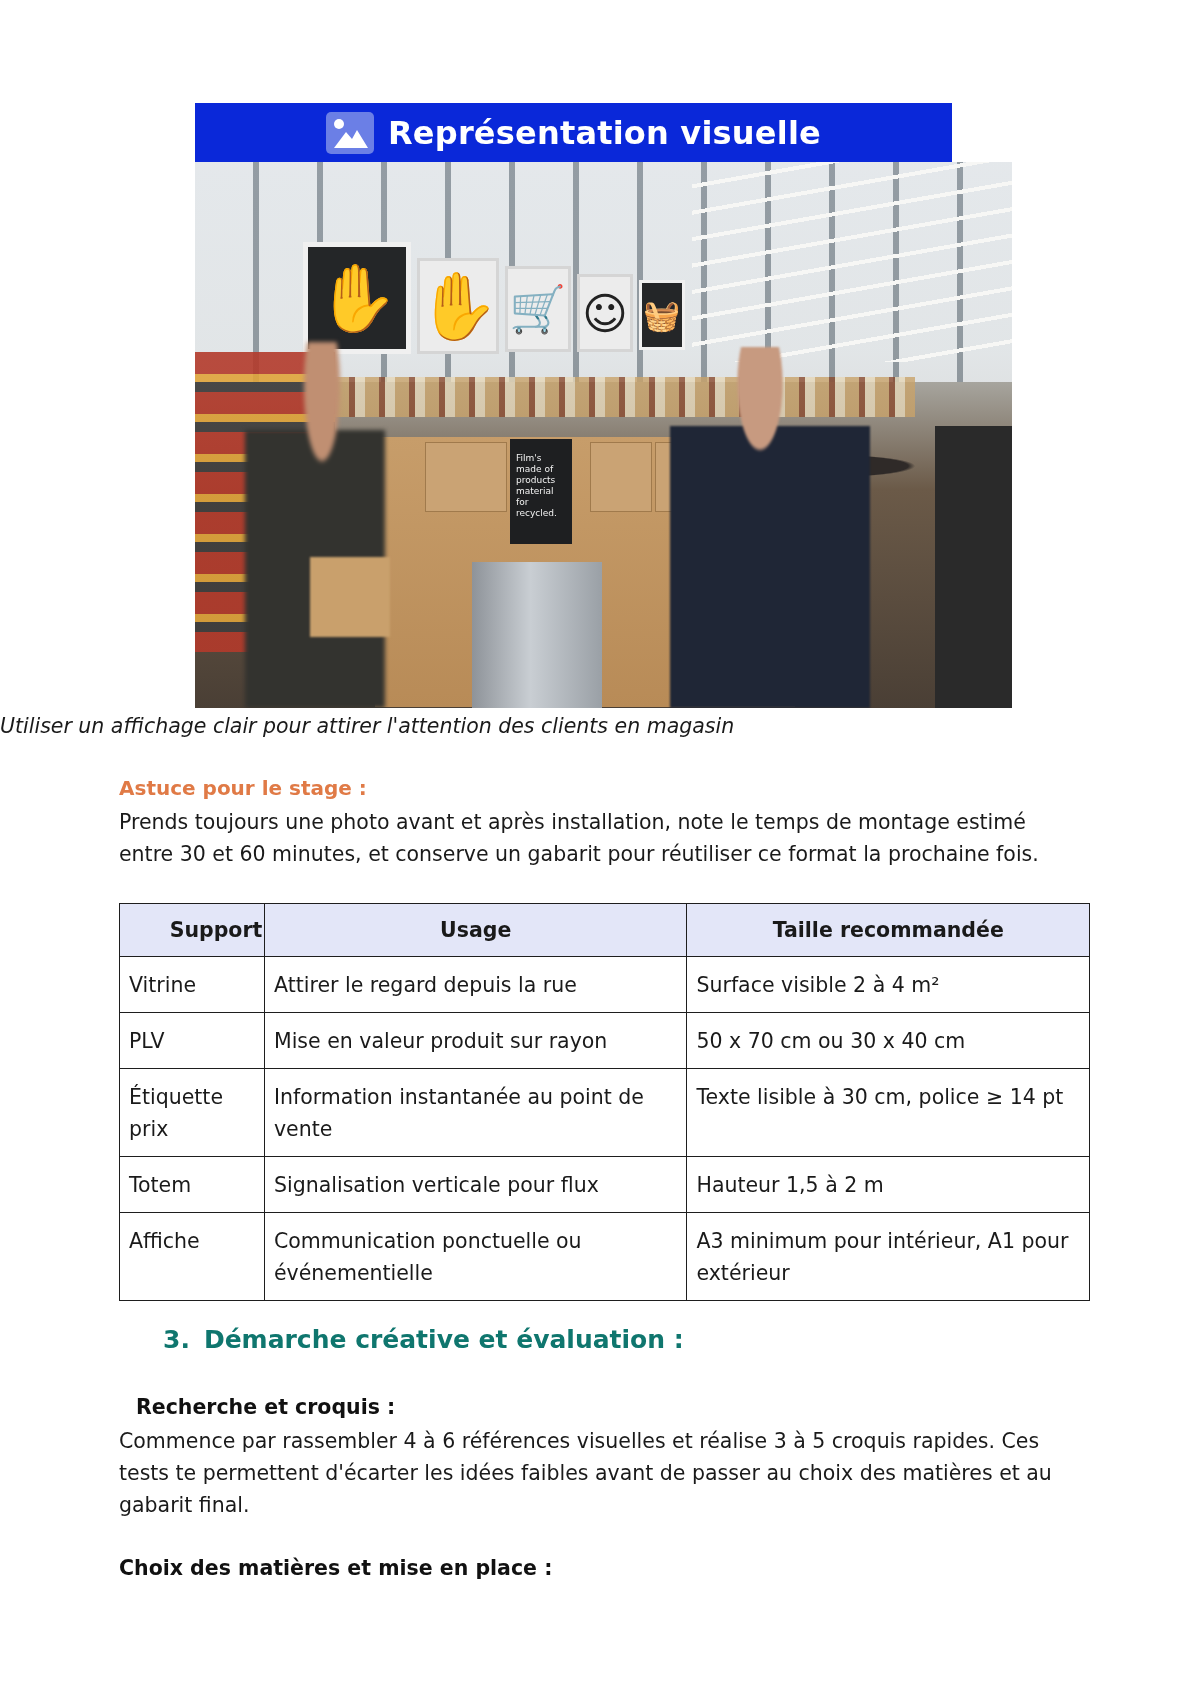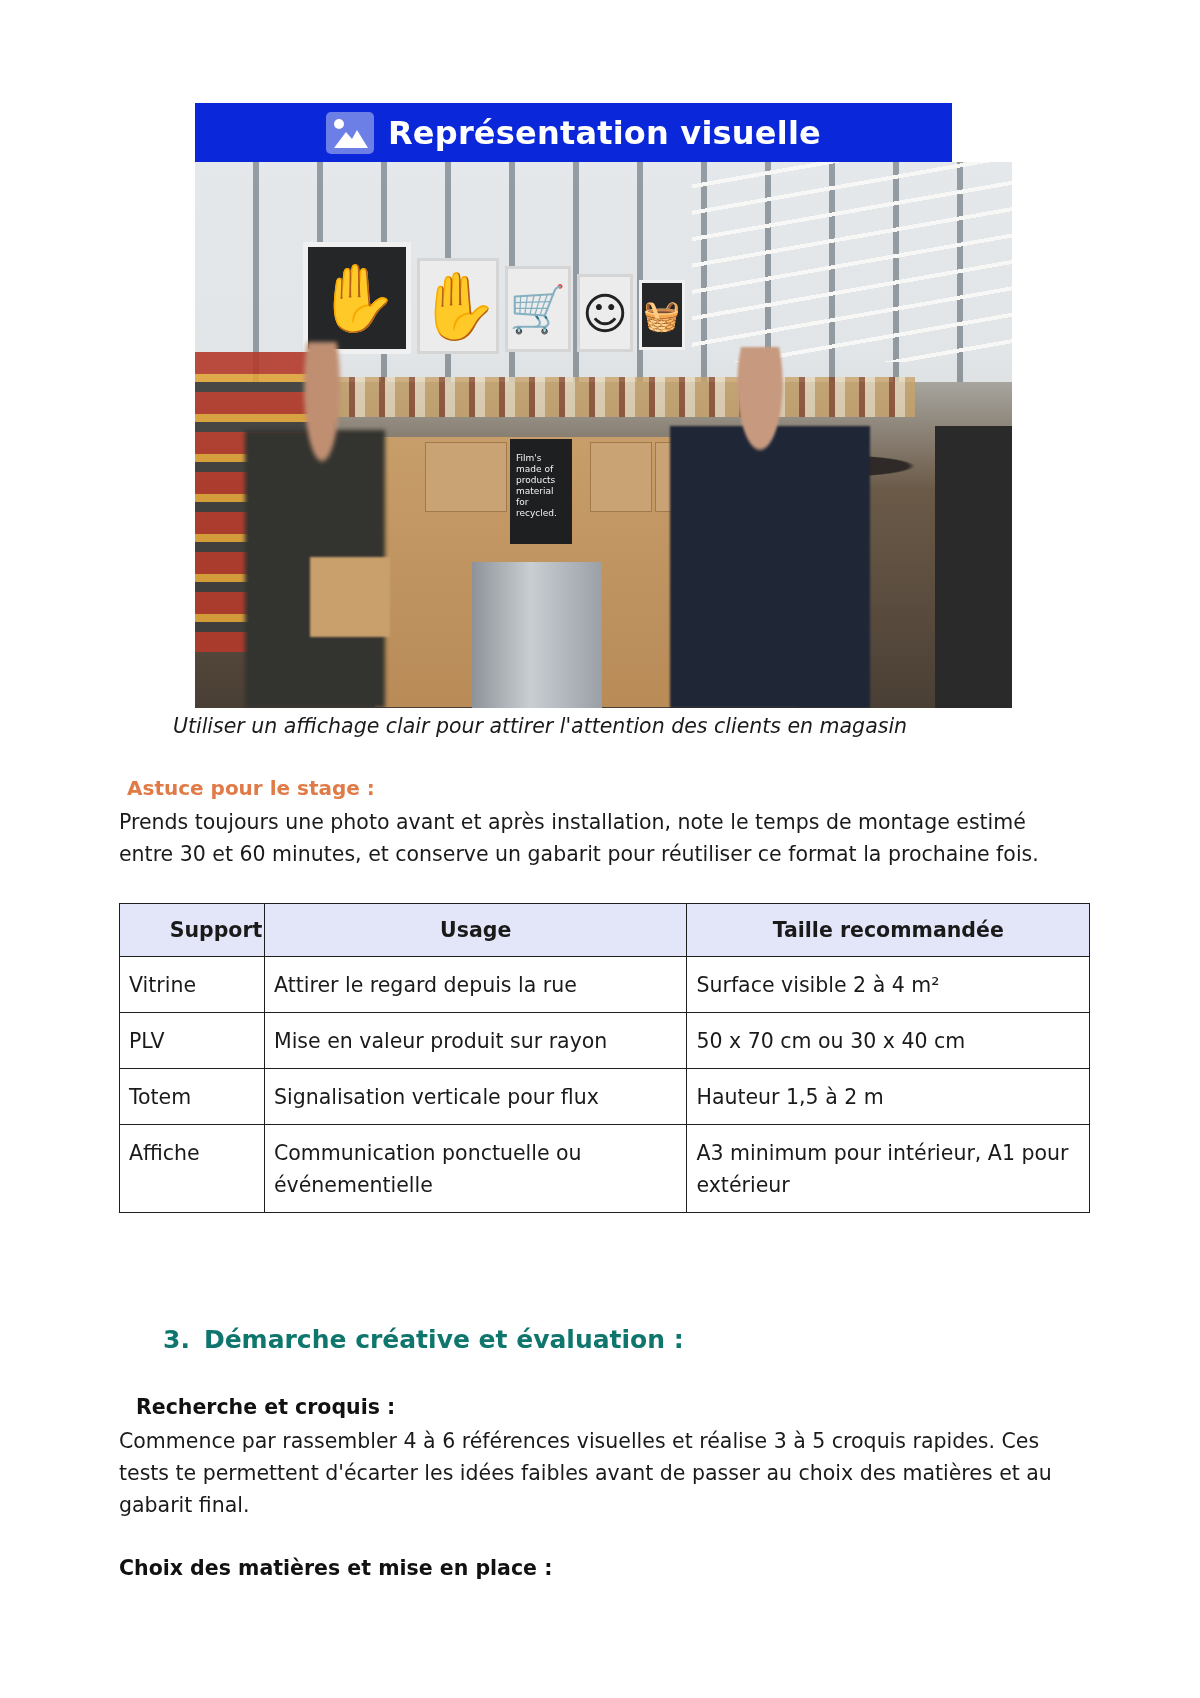--- a/index.html
+++ b/index.html
@@ -40,23 +40,23 @@
   .person-left { position: absolute; left: 50px; top: 180px; width: 140px; height: 366px;
     background: radial-gradient(ellipse at 55% 12%, #c08f72 0 16%, transparent 17%),
                 linear-gradient(180deg, transparent 0 24%, #33332f 24% 100%); filter: blur(2px); }
   .bag { position: absolute; left: 115px; top: 395px; width: 80px; height: 80px; background: #c9a06c; filter: blur(1px); }
   .person-right { position: absolute; left: 475px; top: 185px; width: 200px; height: 361px;
     background: radial-gradient(ellipse at 45% 10%, #c79a80 0 14%, transparent 15%),
                 linear-gradient(180deg, transparent 0 22%, #1f2636 22% 100%); filter: blur(1px); }
   .person-far-right { position: absolute; left: 740px; top: 240px; width: 77px; height: 306px;
     background: linear-gradient(180deg, transparent 0 8%, #2a2a2a 8% 100%); }
 
-  .caption { position: absolute; left: 0; width: 1080px; top: 714px; text-align: center; font-style: italic; font-size: 20.5px; color: #1a1a1a; }
+  .caption { position: absolute; left: 0; width: 1080px; top: 714px; font-style: italic; font-size: 20.5px; color: #1a1a1a; }
 
-  .tip-title { position: absolute; left: 119px; top: 776px; color: #e07a46; font-weight: bold; font-size: 20px; margin-left: 8px; }
+  .tip-title { position: absolute; left: 119px; top: 776px; color: #e07a46; font-weight: bold; font-size: 20px; }
   .para { position: absolute; left: 119px; width: 970px; font-size: 20.5px; line-height: 32px; color: #1a1a1a; }
 
   table.guide { position: absolute; left: 119px; top: 903px; width: 971px; border-collapse: collapse; font-size: 20.5px; }
   table.guide th, table.guide td { border: 1.6px solid #1e1e1e; vertical-align: top; }
   table.guide th { background: #e3e6f8; font-weight: bold; height: 53px; vertical-align: middle; text-align: center; }
   table.guide td { padding: 12px 9px 11px 9px; line-height: 32px; }
   table.guide td.single { height: 53px; }
   .c1 { width: 145px; padding-left: 48px; } .c2 { width: 423px; } .c3 { width: 403px; }
 
   .section-title { position: absolute; left: 163px; top: 1325px; color: #0f766e; font-weight: bold; font-size: 25px; }
@@ -122,20 +122,25 @@
       <td class="single">Vitrine</td>
       <td>Attirer le regard depuis la rue</td>
       <td>Surface visible 2 à 4 m²</td>
     </tr>
     <tr>
       <td class="single">PLV</td>
       <td>Mise en valeur produit sur rayon</td>
       <td>50 x 70 cm ou 30 x 40 cm</td>
     </tr>
     <tr>
+      <td>Étiquette prix</td>
+      <td>Information instantanée au point de vente</td>
+      <td>Texte lisible à 30 cm, police ≥ 14 pt</td>
+    </tr>
+    <tr>
       <td class="single">Totem</td>
       <td>Signalisation verticale pour flux</td>
       <td>Hauteur 1,5 à 2 m</td>
     </tr>
     <tr>
       <td>Affiche</td>
       <td>Communication ponctuelle ou événementielle</td>
       <td>A3 minimum pour intérieur, A1 pour extérieur</td>
     </tr>
   </tbody>

